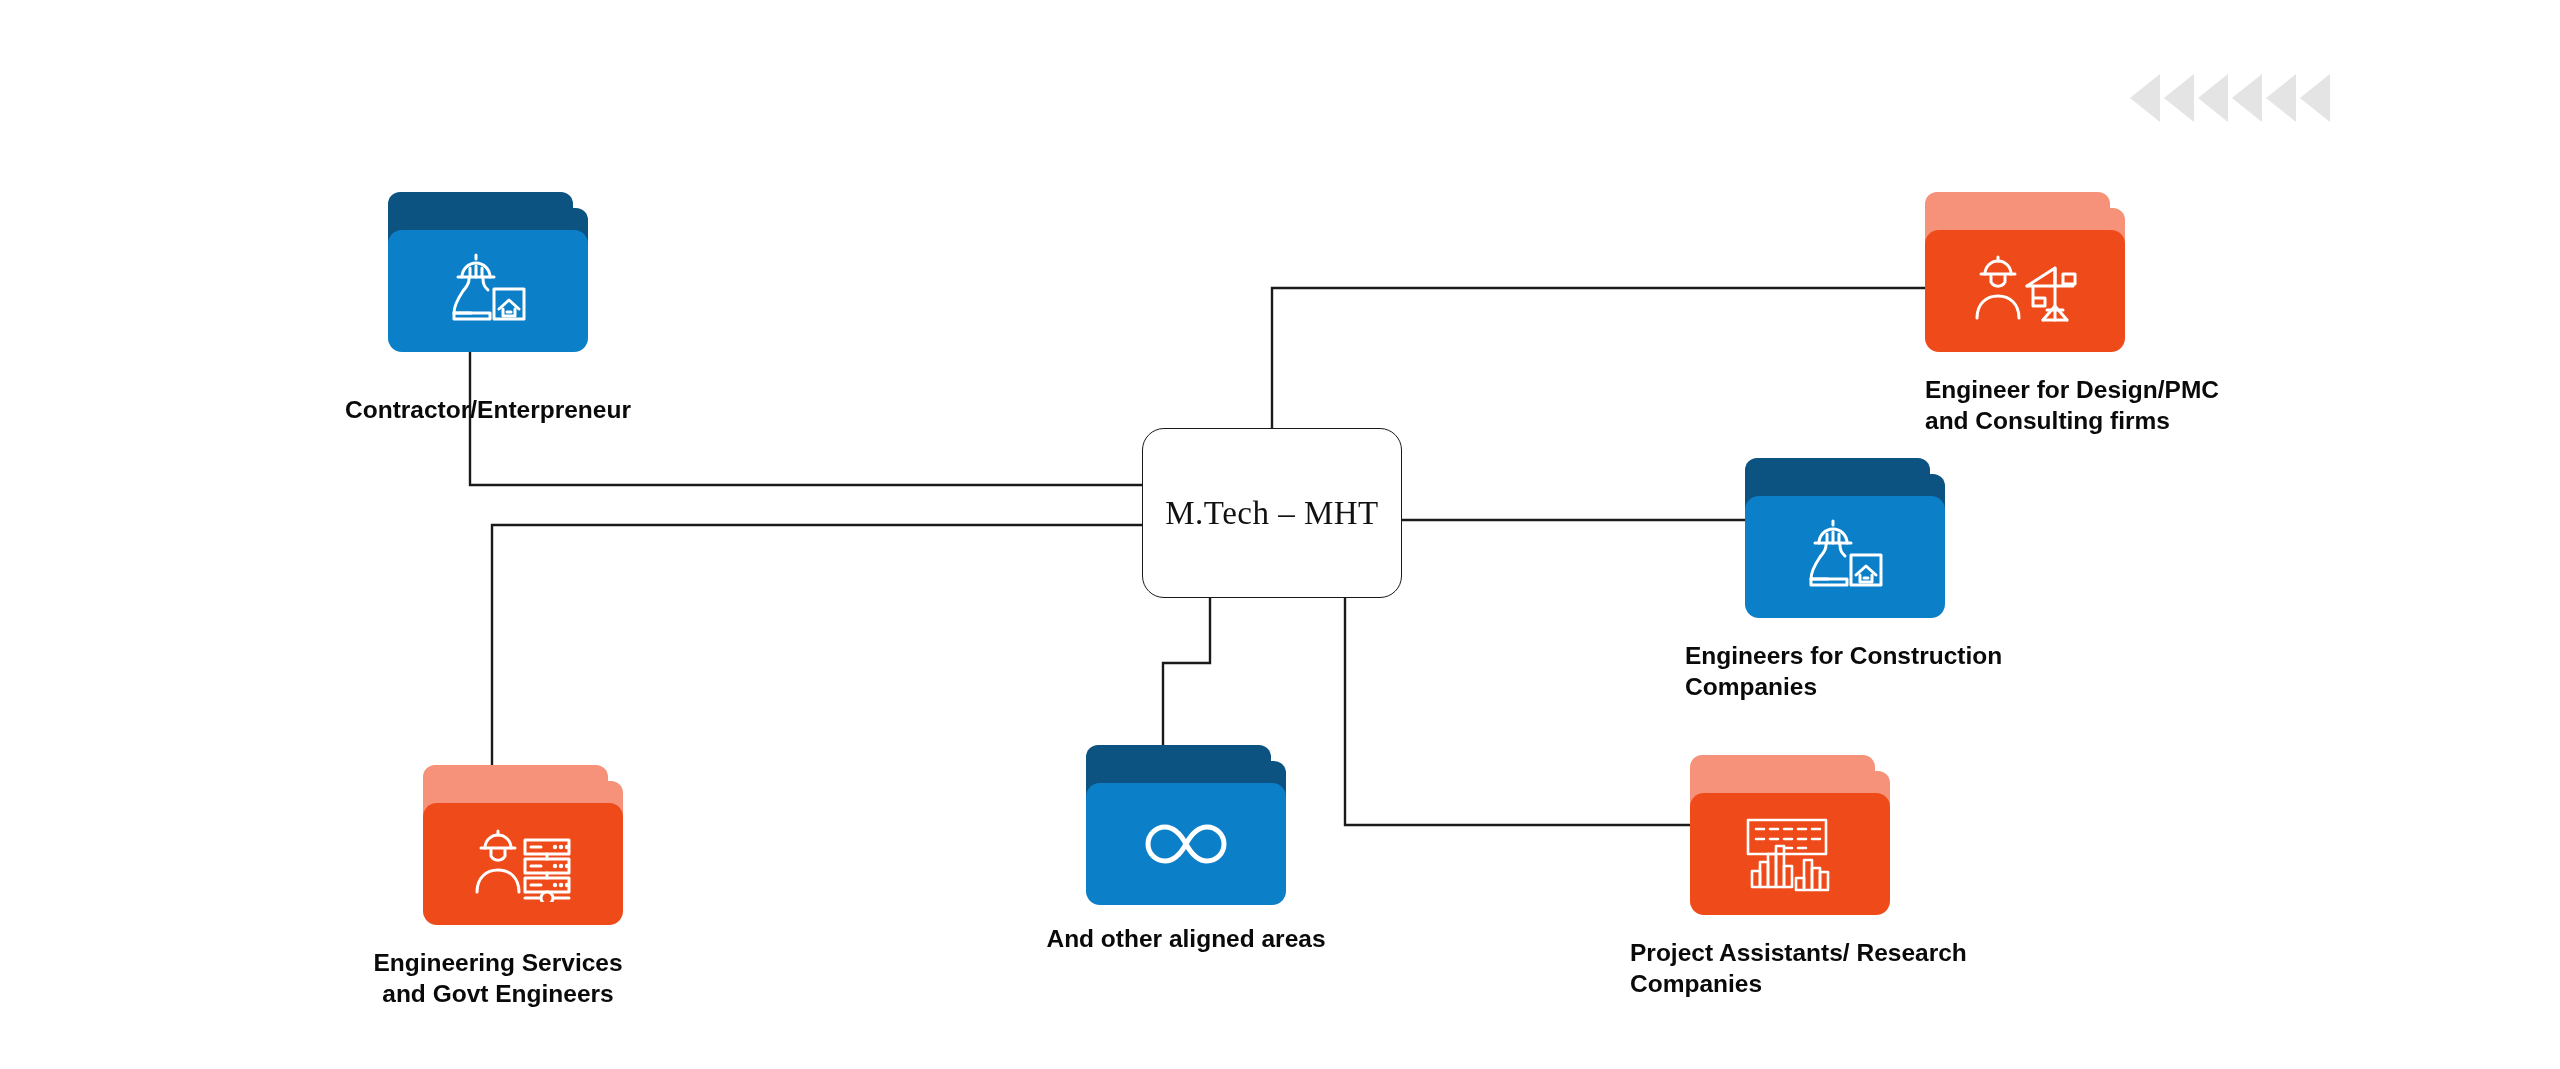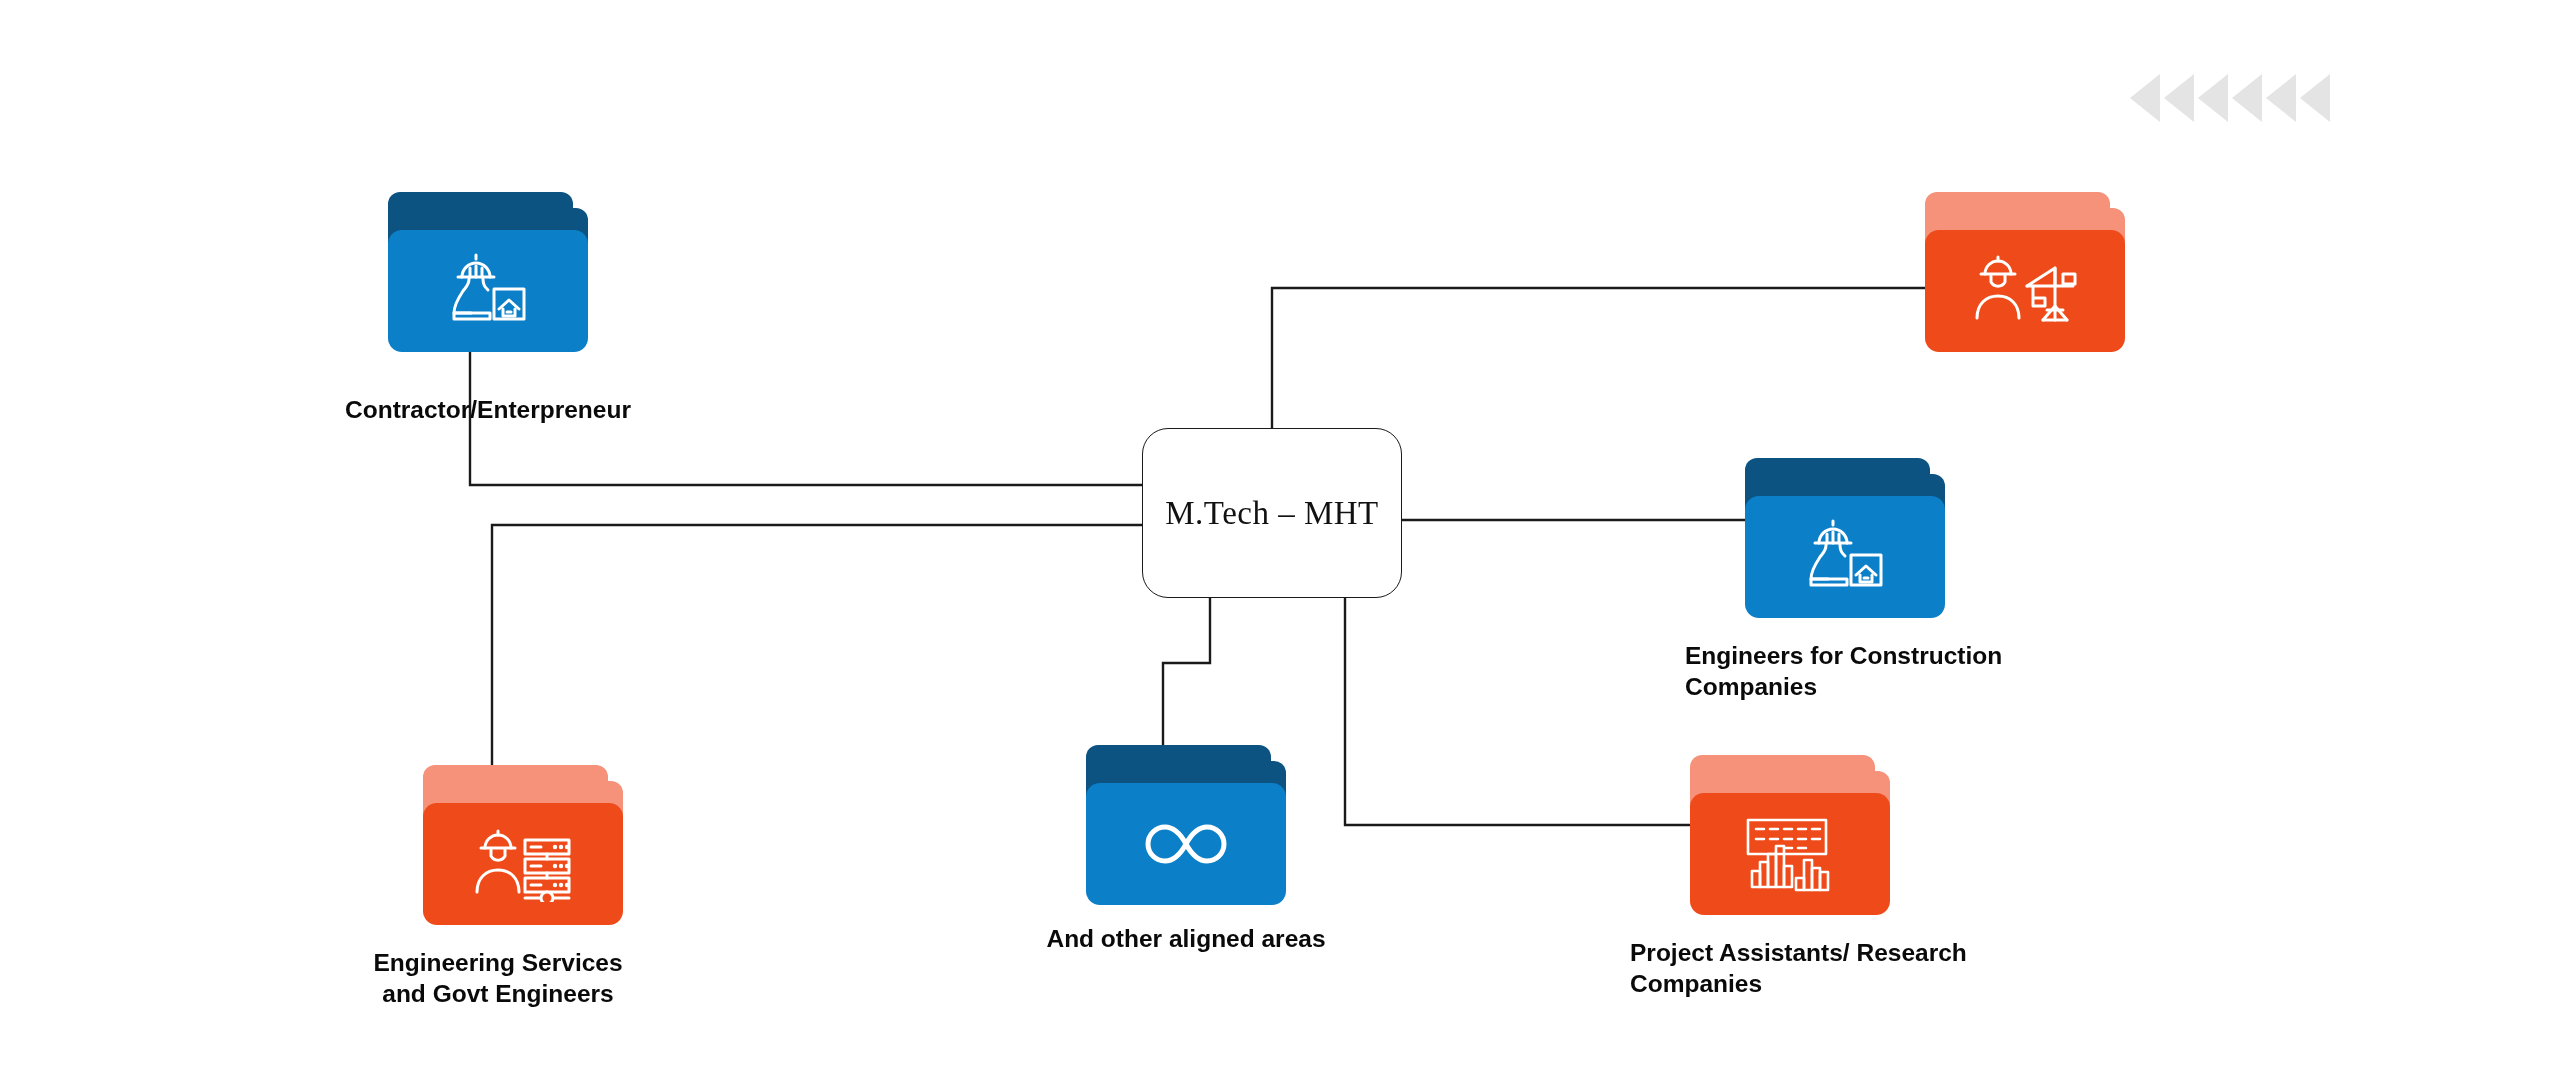--- a/index.html
+++ b/index.html
@@ -179,23 +179,25 @@
             <path d="M62 34 v12 M62 46 h12 v8 h-12 z"></path>
             <path d="M84 16 v52"></path>
             <path d="M72 68 h24"></path>
             <path d="M72 68 l12 -14 l12 14"></path>
             <path d="M76 58 h16"></path>
             <path d="M92 22 h12 v10 h-12 z"></path>
           </g>
         </svg>
       </div>
     </div>
-  </div>
-
-  <div class="center-node" style="left:1142px; top:428px; width:260px; height:170px;">
+    <div class="node-label left-align" style="left:0px; top:182px; width:360px;">Engineer for Design/PMC
+and Consulting firms</div>
+  </div>
+
+  <div class="center-node" style="left:1142px; top:428px; width:260px; height:170px;border-radius:22px;">
     <span class="center-node-label">M.Tech – MHT</span>
   </div>
 
   <div class="node" style="left:1745px; top:458px;border-radius:13px;">
     <div class="folder">
       <div class="folder-tab" style="background:#0d5382;"></div>
       <div class="folder-body" style="background:#0b7fc7;"></div>
       <div class="folder-glyph">
         <svg width="92" height="80" viewBox="0 0 92 80">
           <g fill="none" stroke="#ffffff" stroke-width="3" stroke-linecap="round" stroke-linejoin="round">

